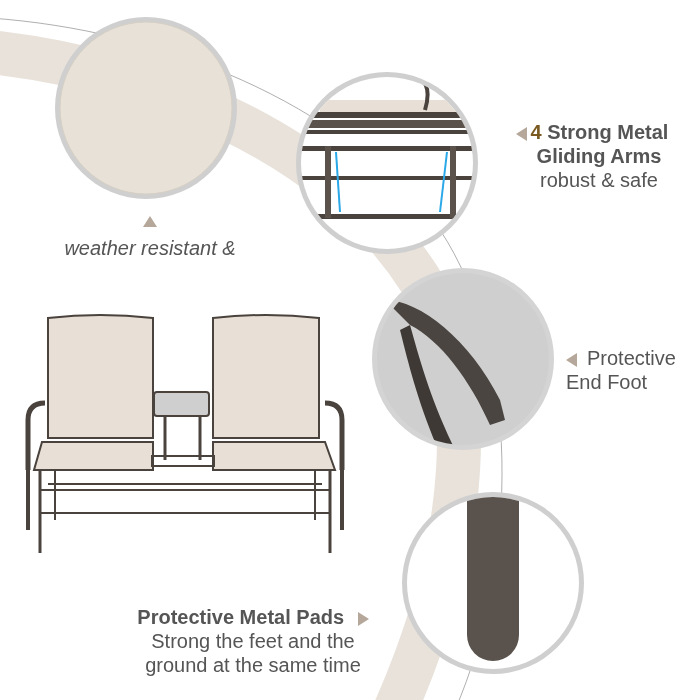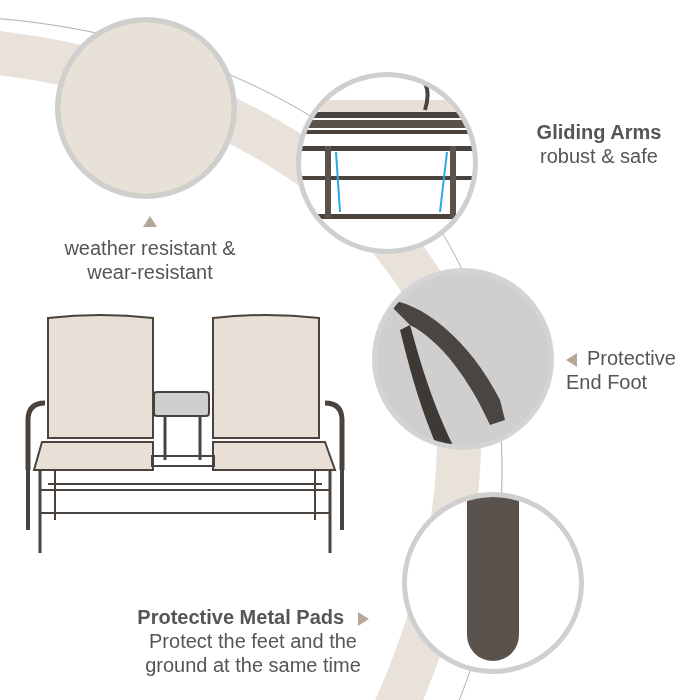--- a/index.html
+++ b/index.html
@@ -102,36 +102,38 @@
     <line x1="48" y1="484" x2="322" y2="484" stroke-width="2"></line>
     <line x1="40" y1="490" x2="330" y2="490" stroke-width="2"></line>
     <line x1="40" y1="513" x2="330" y2="513" stroke-width="2"></line>
     <line x1="40" y1="470" x2="40" y2="553" stroke-width="3"></line>
     <line x1="330" y1="470" x2="330" y2="553" stroke-width="3"></line>
     <line x1="55" y1="470" x2="55" y2="520" stroke-width="2"></line>
     <line x1="315" y1="470" x2="315" y2="520" stroke-width="2"></line>
   </g>
 </svg>
 
-<div class="feature-text" style="left:30px;top:208px;width:240px;font-size:20px;">
+<div class="feature-text" style="left:30px;top:208px;width:240px;font-size:20px;font-style:italic;">
   <div><span class="tri tri-up"></span></div>
   <div style="margin-top:4px;">weather resistant &amp;</div>
-  <div>wear-resistant</div>
 </div>
 
 <div class="feature-text" style="left:492px;top:120px;width:200px;font-size:20px;">
+  <div>
+    <span class="tri tri-left" style="vertical-align:middle;margin-right:4px;"></span><span class="accent">4</span> <span class="bold">Strong Metal</span>
+  </div>
   <div class="bold" style="padding-left:14px;">Gliding Arms</div>
   <div style="padding-left:14px;">robust &amp; safe</div>
 </div>
 
 <div class="feature-text" style="left:566px;top:346px;width:130px;font-size:20px;text-align:left;">
   <div><span class="tri tri-left" style="vertical-align:middle;margin-right:10px;"></span><span>Protective</span></div>
   <div>End Foot</div>
 </div>
 
 <div class="feature-text" style="left:118px;top:605px;width:270px;font-size:20px;">
   <div>
     <span class="bold">Protective Metal Pads</span>
     <span class="tri tri-right" style="vertical-align:middle;margin-left:8px;"></span>
   </div>
-  <div>Protect the feet and the</div>
+  <div>Strong the feet and the</div>
   <div>ground at the same time</div>
 </div>
 
 </body></html>

